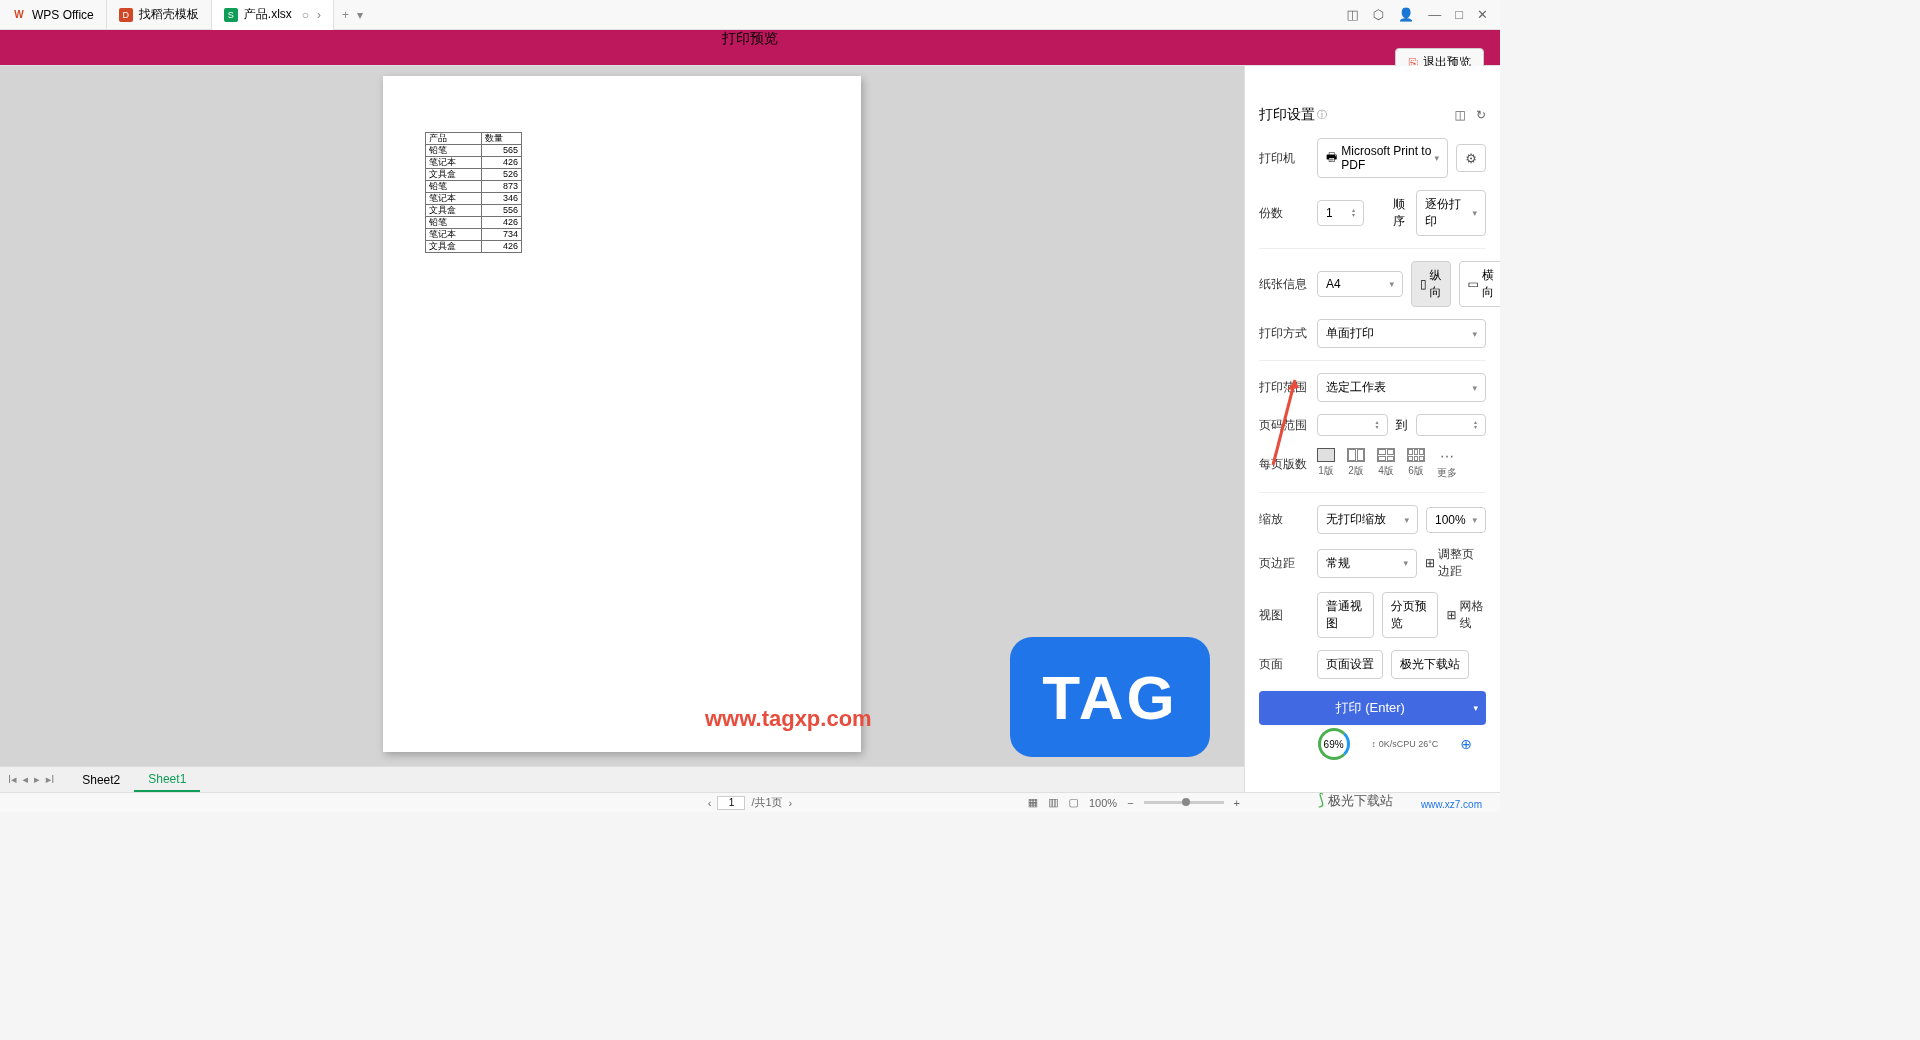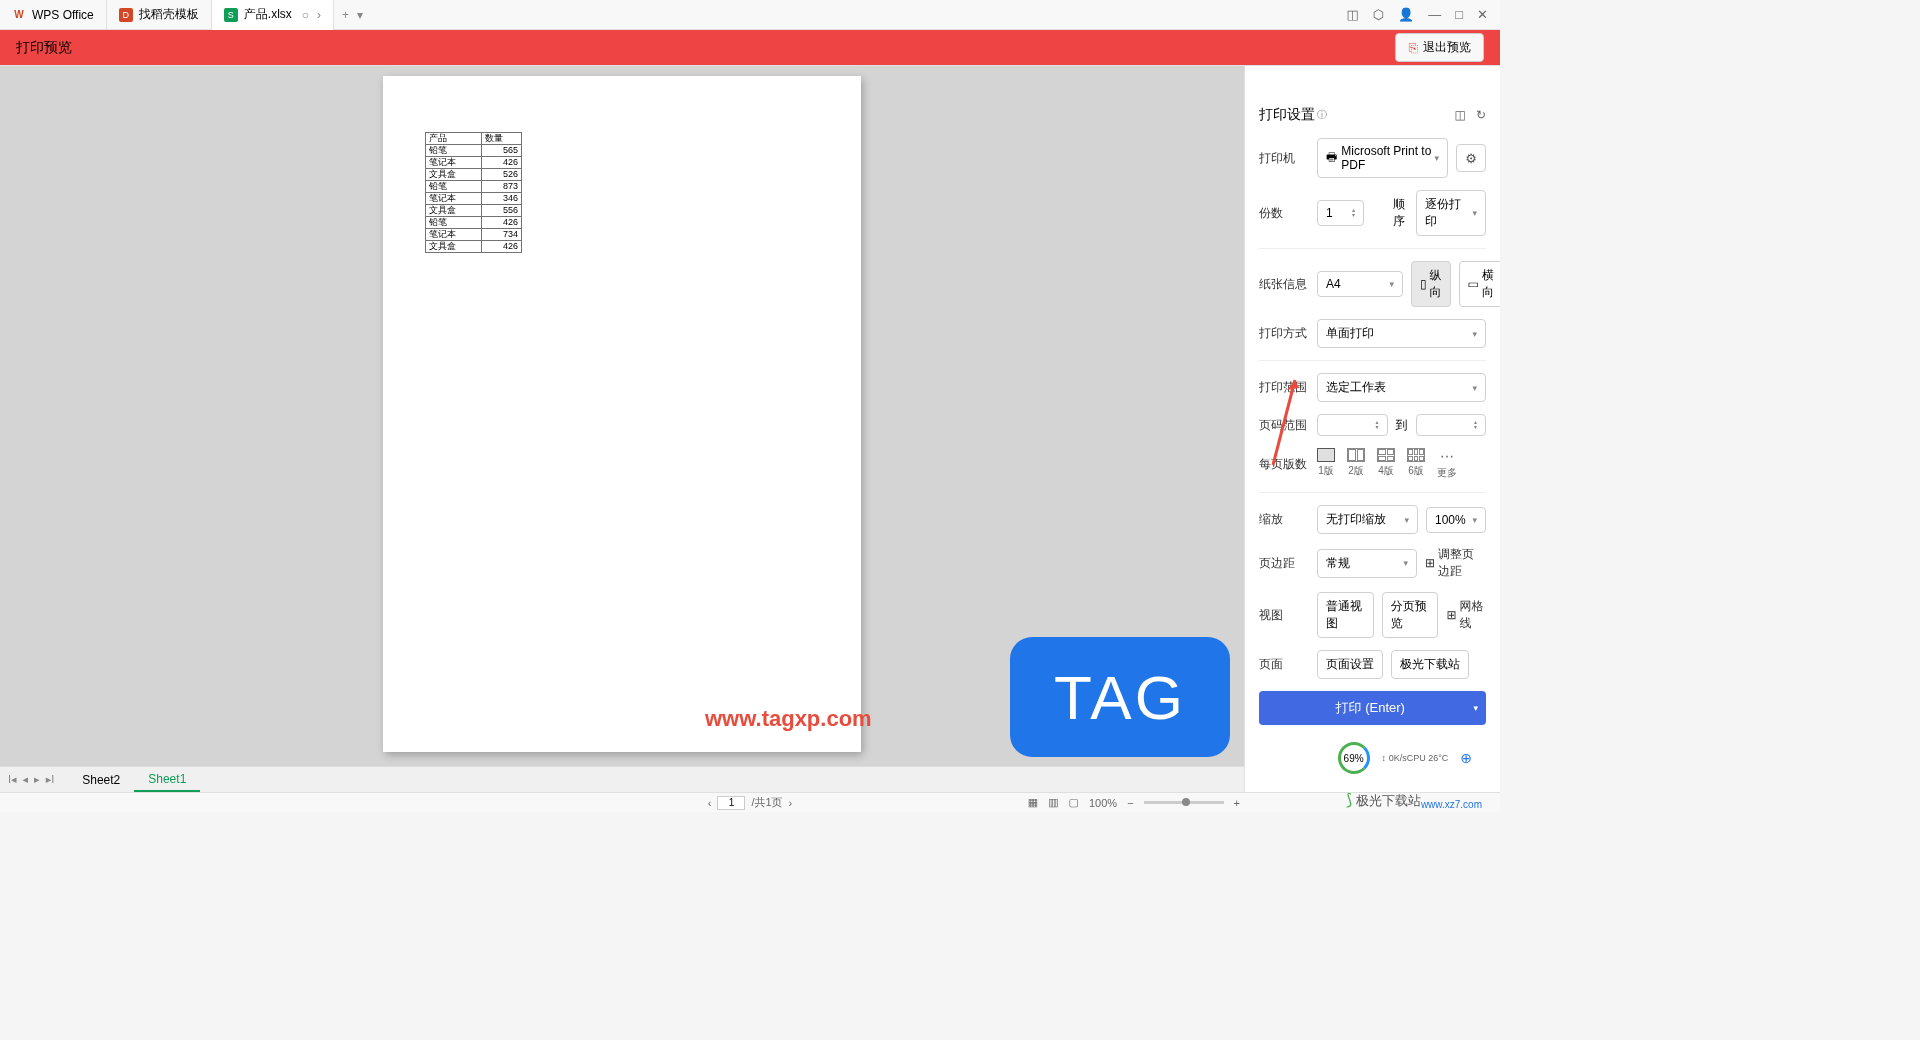--- a/index.html
+++ b/index.html
@@ -12,21 +12,21 @@
 .tab-icon { width: 14px; height: 14px; display: inline-flex; align-items: center; justify-content: center; font-size: 10px; }
 .wps-icon { color: #d24726; font-weight: bold; }
 .template-icon { background: #d24726; color: #fff; border-radius: 2px; width: 14px; height: 14px; font-size: 9px; display: flex; align-items: center; justify-content: center; }
 .xlsx-icon { background: #0f9d58; color: #fff; border-radius: 2px; width: 14px; height: 14px; font-size: 9px; display: flex; align-items: center; justify-content: center; }
 .tab-controls { display: flex; gap: 8px; margin-left: 4px; align-items: center; }
 .tab-controls span { font-size: 12px; color: #888; cursor: pointer; }
 .window-controls { margin-left: auto; display: flex; align-items: center; gap: 14px; padding-right: 12px; }
 .window-controls span { font-size: 13px; color: #666; cursor: pointer; }
 
 
-.header { height: 36px; background: #ef4444; display: flex; align-items: center; padding: 0 16px; border-bottom: 1px solid #e0e0e0; }
+.header { height: 36px; background: #be185d; display: flex; align-items: center; padding: 0 16px; border-bottom: 1px solid #e0e0e0; flex-direction: column; }
 .header-title { font-size: 14px; font-weight: 500; }
 .exit-btn { margin-left: auto; border: 1px solid #ccc; border-radius: 4px; padding: 5px 12px; font-size: 12px; display: flex; align-items: center; gap: 5px; background: #f8f8f8; cursor: pointer; }
 .exit-icon { color: #e74c3c; font-size: 12px; }
 
 
 .main { display: flex; height: calc(100% - 66px - 20px); }
 .preview-area { flex: 1; background: #d4d4d4; display: flex; justify-content: center; padding-top: 10px; overflow: hidden; position: relative; }
 .page { width: 478px; height: 676px; background: #fff; box-shadow: 2px 3px 8px rgba(0,0,0,0.25); position: relative; }
 .preview-table { position: absolute; top: 56px; left: 42px; border-collapse: collapse; font-size: 9px; }
 .preview-table td, .preview-table th { border: 1px solid #737373; padding: 0 3px; height: 11px; line-height: 11px; }
@@ -75,26 +75,26 @@
 .status-bar { position: absolute; bottom: 0; left: 0; width: 1500px; height: 20px; background: #f8f8f8; border-top: 1px solid #e0e0e0; display: flex; align-items: center; justify-content: center; font-size: 11px; color: #666; gap: 10px; }
 .status-center { display: flex; align-items: center; gap: 6px; }
 .status-right { position: absolute; right: 260px; display: flex; align-items: center; gap: 10px; }
 .page-input { width: 28px; height: 14px; border: 1px solid #ccc; text-align: center; font-size: 10px; }
 .zoom-slider { width: 80px; height: 3px; background: #ccc; position: relative; }
 .zoom-slider .thumb { position: absolute; width: 8px; height: 8px; background: #888; border-radius: 50%; top: -3px; left: 38px; }
 
 
 .watermark1 { position: absolute; bottom: 80px; left: 705px; font-size: 48px; font-weight: bold; color: #e74c3c; pointer-events: none; }
 .watermark1 .url { font-size: 22px; display: block; margin-top: 6px; }
-.tag-badge { position: absolute; bottom: 55px; left: 1010px; width: 220px; height: 120px; background: #2075e8; border-radius: 22px; color: #fff; font-size: 62px; font-weight: normal; display: flex; align-items: center; justify-content: center; letter-spacing: 3px; pointer-events: none; }
-.perf-widget { position: absolute; bottom: 38px; right: 28px; display: flex; align-items: center; gap: 12px; font-size: 10px; }
+.tag-badge { position: absolute; bottom: 55px; left: 1010px; width: 200px; height: 120px; background: #2075e8; border-radius: 22px; color: #fff; font-size: 62px; font-weight: bold; display: flex; align-items: center; justify-content: center; letter-spacing: 3px; pointer-events: none; }
+.perf-widget { position: absolute; bottom: 52px; right: 28px; display: flex; align-items: center; gap: 22px; font-size: 10px; }
 .perf-circle { width: 32px; height: 32px; border: 3px solid #4caf50; border-right-color: #2196f3; border-radius: 50%; display: flex; align-items: center; justify-content: center; font-size: 10px; }
 .download-site { position: absolute; bottom: 2px; right: 18px; font-size: 12px; color: #3498db; display: flex; align-items: flex-end; }
 .download-site .name { color: #555; font-size: 13px; }
-.download-site .url { color: #2075e8; font-size: 10px; }
+.download-site .url { color: #2075e8; font-size: 10px; margin-left: 28px; }
 
 
 .red-arrow { position: absolute; right: 195px; top: 370px; width: 40px; height: 100px; pointer-events: none; }
 .red-arrow svg { width: 100%; height: 100%; }
 </style>
 </head>
 <body>
 
 <div class="titlebar">
   <div class="tab">

